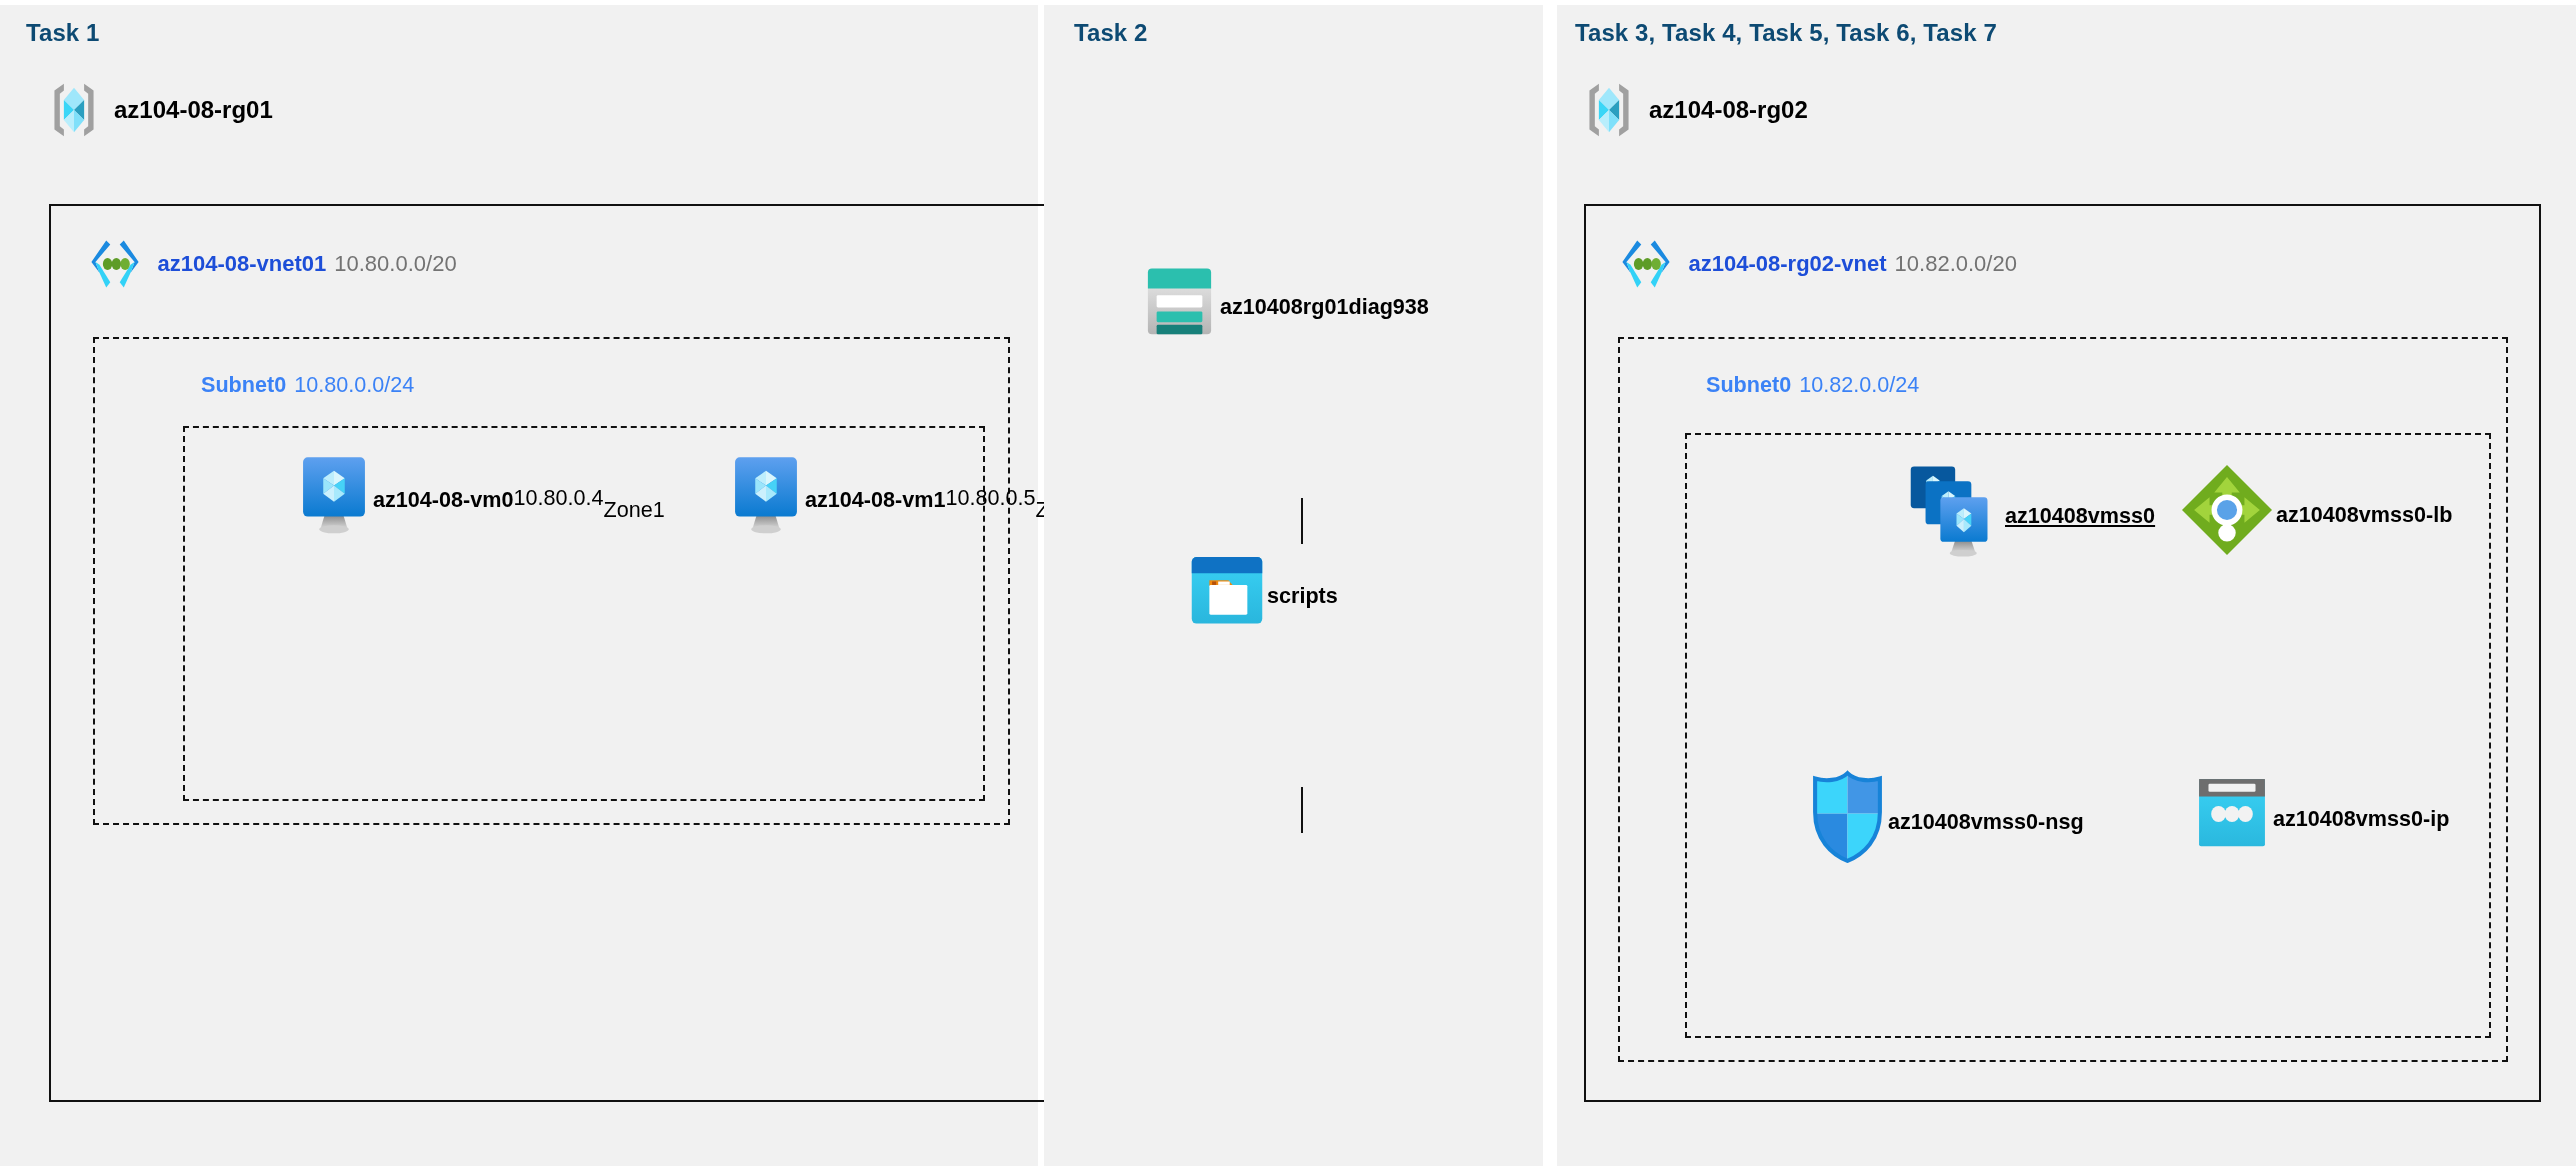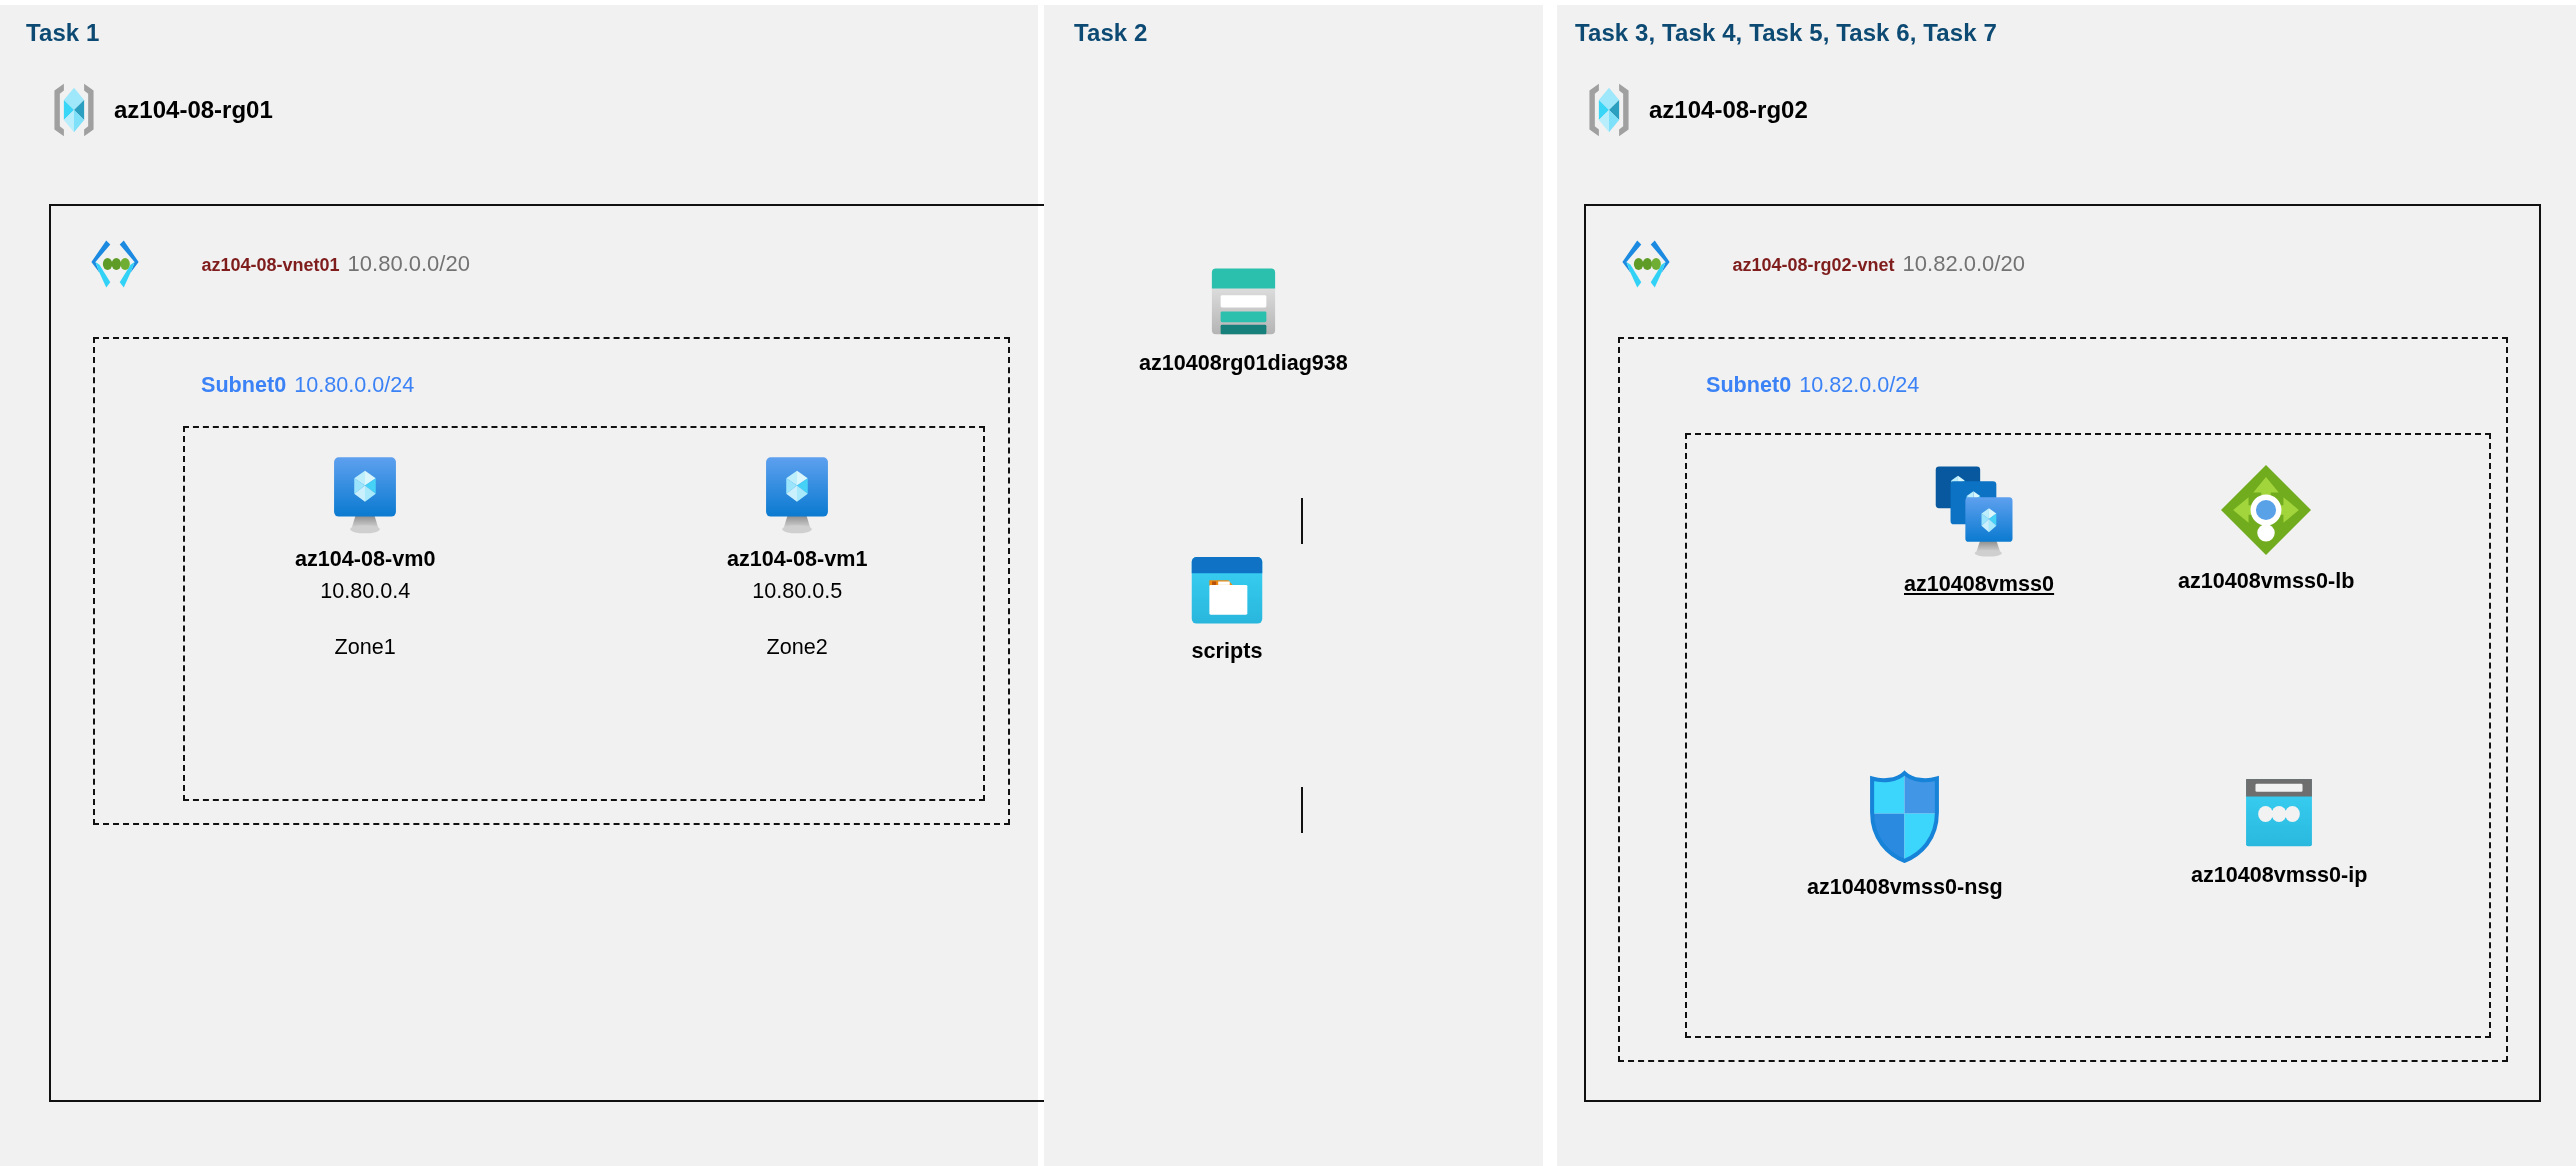--- a/index.html
+++ b/index.html
@@ -40,41 +40,41 @@
   #vnet-box-1{left:49px;  top:204px; width:1414px; height:898px;}
   #vnet-box-2{left:1584px;top:204px; width:957px; height:898px;}
 
   
   #panel-mid{z-index:4;}
   #panel-right{z-index:4;}
 
   .vnet-head{position:absolute;display:flex;align-items:center;gap:13.5px;}
   #vnet-head-1{left:86px; top:235px;}
   #vnet-head-2{left:1617px;top:235px;}
-  .vnet-name{font-size:18px;font-weight:bold;color:#7f1d1d;white-space:nowrap;margin-left:44px;}
+  .vnet-name{font-size:22px;font-weight:bold;color:#1d4ed8;white-space:nowrap;}
   .vnet-cidr{font-size:22px;font-weight:normal;color:#737373;white-space:nowrap;margin-left:8px;}
 
   
   .subnet-box{position:absolute;border:2.7px dashed #111;box-sizing:border-box;}
   #subnet-box-1{left:93px; top:337px; width:917px; height:488px;}
   #subnet-box-2{left:1618px;top:337px; width:890px; height:725px;}
 
   .subnet-head{position:absolute;font-size:21.6px;color:#3b82f6;white-space:nowrap;}
   .subnet-head b{font-weight:bold;}
   .subnet-head span{font-weight:normal;margin-left:8px;}
   #subnet-head-1{left:201px; top:372px;}
   #subnet-head-2{left:1706px;top:372px;}
 
   
   .inner-box{position:absolute;border:2px dashed #111;box-sizing:border-box;}
   #inner-box-1{left:183px; top:426px;  width:802px;  height:375px;}
   #inner-box-2{left:1685px;top:433px;  width:806px;  height:605px;}
 
   
-  .node{position:absolute;display:flex;flex-direction:column;align-items:center;}
+  .node{position:absolute;display:flex;flex-direction:row;align-items:center;}
   .node .nm{font-size:21.6px;font-weight:bold;color:#000;white-space:nowrap;margin-top:9.4px;}
   .node .ip{font-size:21.6px;font-weight:normal;color:#000;white-space:nowrap;margin-top:5.4px;}
   .node .zn{font-size:21.6px;font-weight:normal;color:#000;white-space:nowrap;margin-top:30px;}
 
   #node-vm0{left:295px; top:453px;}
   #node-vm1{left:727px;top:453px;}
 
   #node-storage{left:1139px;top:263px;}
   #node-scripts{left:1187px;top:553px;}
   #node-ps1   {left:1108px;top:836px;}

